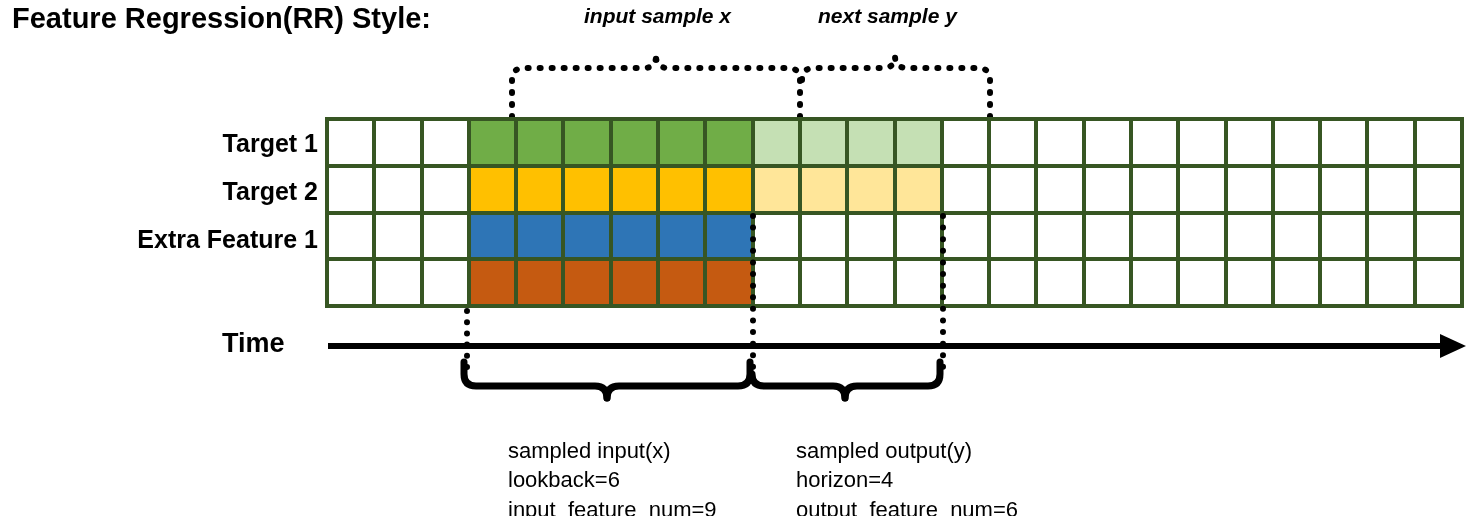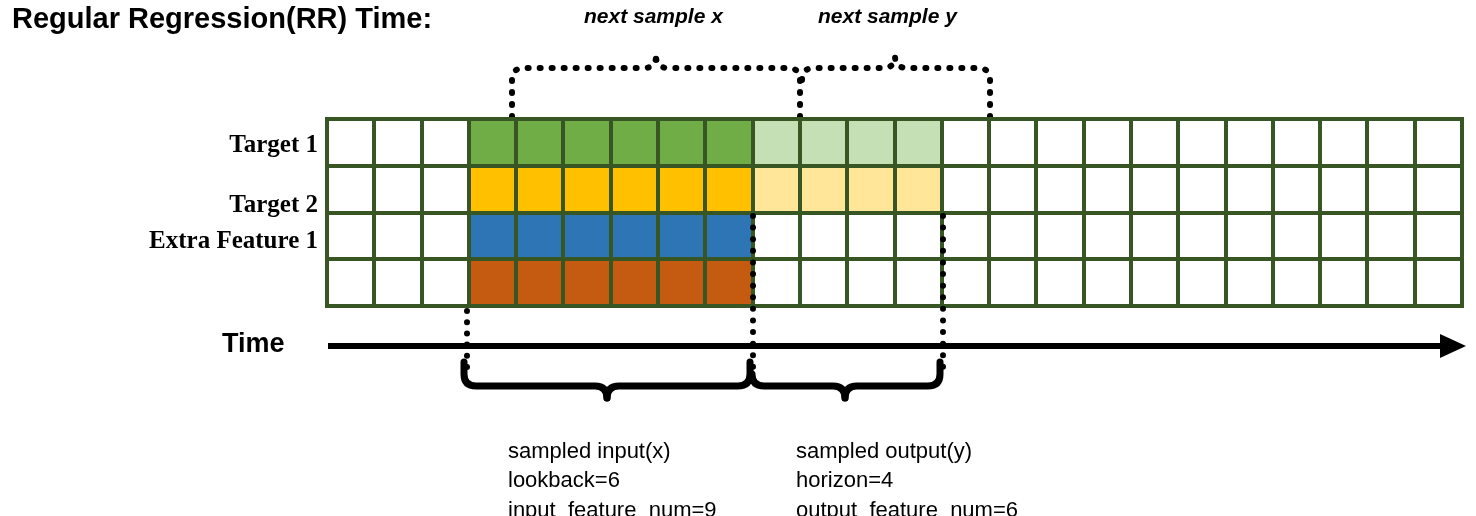--- a/index.html
+++ b/index.html
@@ -11,21 +11,21 @@
   
   #title{left:12px;top:2px;font-size:29px;font-weight:700;letter-spacing:0px;white-space:nowrap;}
 
   
   .callout-label{font-size:21px;font-style:italic;font-weight:600;white-space:nowrap;}
   #next-x-label{left:584px;top:4px;}
   #next-y-label{left:818px;top:4px;}
 
   
   .row-label{position:absolute;right:0;font-size:25px;font-weight:700;white-space:nowrap;line-height:1;}
-  #row-labels{left:0;top:117px;width:318px;height:192px;font-family:Liberation Serif, serif;}
+  #row-labels{left:0;top:117px;width:318px;height:192px;}
   #row-labels .row-label{width:100%;text-align:right;}
 
   
   #grid{left:325px;top:117px;width:1139px;height:191px;
         background:#375623;display:grid;
         grid-template-columns:repeat(24,1fr);
         grid-template-rows:repeat(4,1fr);
         gap:4px;padding:4px;box-sizing:border-box;}
   .cell{background:#ffffff;}
 
@@ -42,37 +42,37 @@
   
   .brace-text{position:absolute;font-size:22px;line-height:1.33;white-space:nowrap;margin-top:12px;}
   #sampled-input-text{left:508px;top:424px;}
   #sampled-output-text{left:796px;top:424px;}
 
   svg{position:absolute;overflow:visible;}
 </style>
 </head>
 <body>
 
-<div class="abs" id="title">Regular Regression(RR) Time:</div>
-
-<div class="abs callout-label" id="next-x-label">next sample x</div>
+<div class="abs" id="title">Feature Regression(RR) Style:</div>
+
+<div class="abs callout-label" id="next-x-label">input sample x</div>
 <div class="abs callout-label" id="next-y-label">next sample y</div>
 
 <svg id="top-braces" style="left:0;top:0;width:1476px;height:120px;">
 
   <path d="M512,117 L512,80 Q512,68 524,68 L644,68 Q656,68 656,56" fill="none" stroke="#000" stroke-width="6" stroke-linecap="round" stroke-dasharray="1 11"></path>
   <path d="M800,117 L800,80 Q800,68 788,68 L668,68 Q656,68 656,56" fill="none" stroke="#000" stroke-width="6" stroke-linecap="round" stroke-dasharray="1 11"></path>
 
   <path d="M802,80 Q802,68 814,68 L883,68 Q895,68 895,56" fill="none" stroke="#000" stroke-width="6" stroke-linecap="round" stroke-dasharray="1 11"></path>
   <path d="M990,117 L990,80 Q990,68 978,68 L907,68 Q895,68 895,56" fill="none" stroke="#000" stroke-width="6" stroke-linecap="round" stroke-dasharray="1 11"></path>
 </svg>
 
 <div class="abs" id="row-labels">
   <div class="row-label" style="top:14px;">Target 1</div>
-  <div class="row-label" style="top:74px;">Target 2</div>
+  <div class="row-label" style="top:62px;">Target 2</div>
   <div class="row-label" style="top:110px;">Extra Feature 1</div>
 </div>
 
 <div class="abs" id="grid" style="background: rgb(55, 86, 35); grid-template-columns: repeat(24, 1fr); grid-template-rows: repeat(4, 1fr);">
     <div class="cell" style="background: rgb(255, 255, 255);"></div>
     <div class="cell" style="background: rgb(255, 255, 255);"></div>
     <div class="cell" style="background: rgb(255, 255, 255);"></div>
     <div class="cell" style="background: rgb(112, 173, 71);"></div>
     <div class="cell" style="background: rgb(112, 173, 71);"></div>
     <div class="cell" style="background: rgb(112, 173, 71);"></div>

